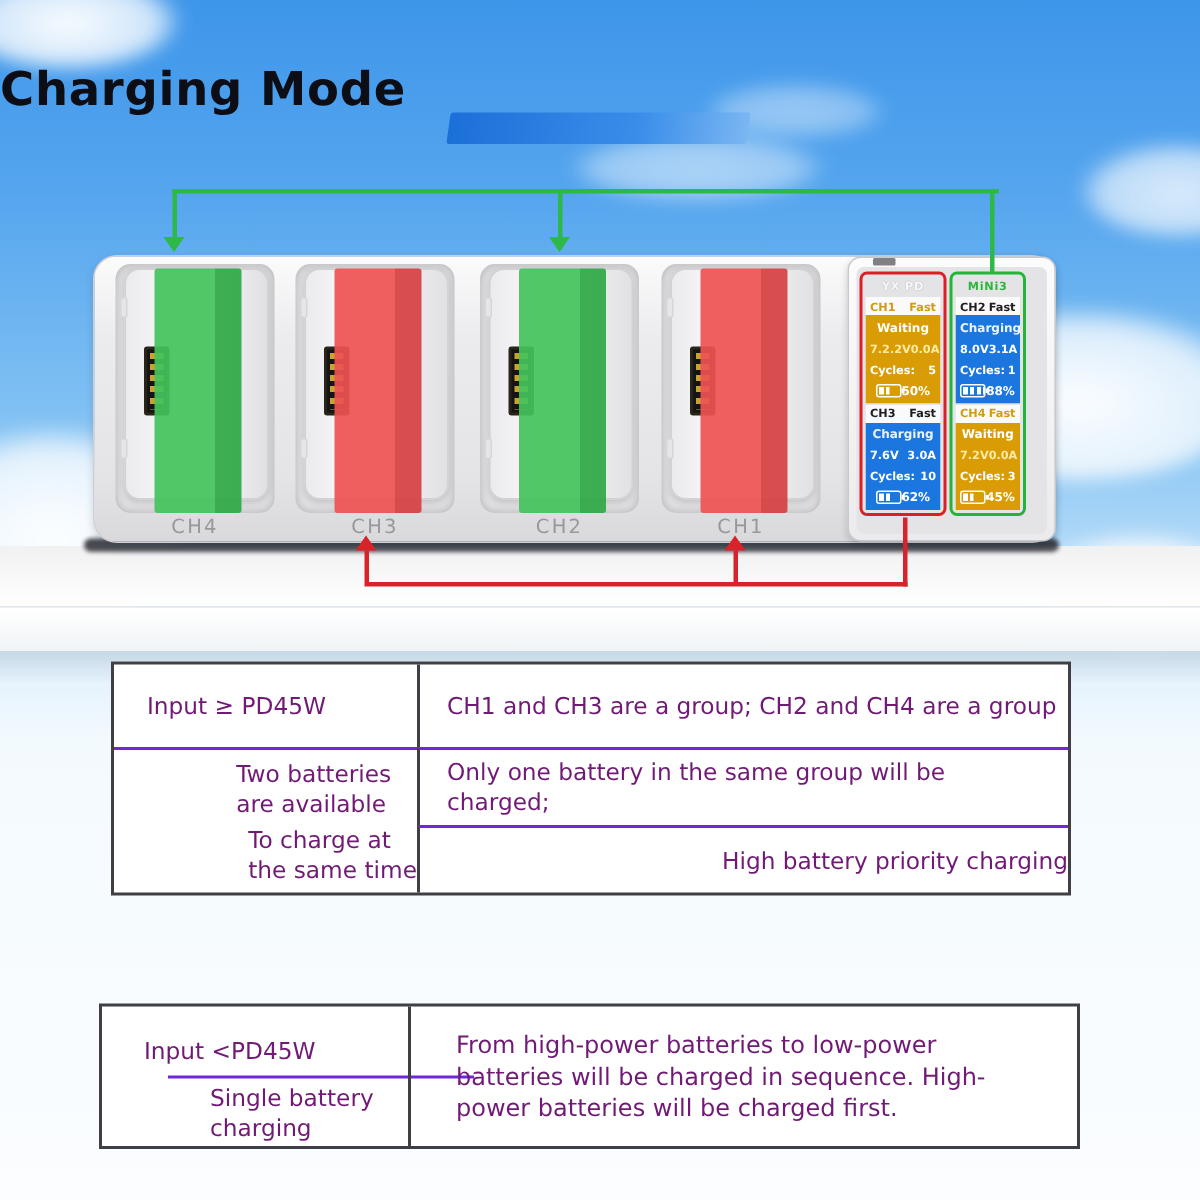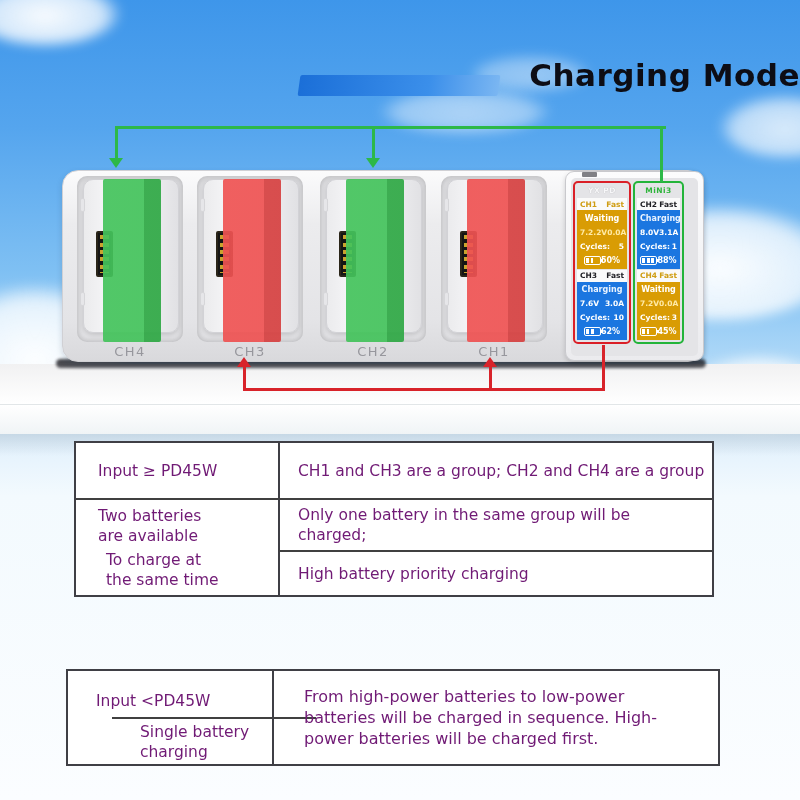--- a/index.html
+++ b/index.html
@@ -11,21 +11,21 @@
   
   .sky{inset:0;background:linear-gradient(180deg,#3e96ea 0%,#55a5ee 16%,#7fc0f3 34%,
         #b2daf8 46%,#dfeffc 54%,#f3fafe 62%,#fbfdff 100%);}
   .cloud{border-radius:50%;background:radial-gradient(ellipse at 50% 55%,
         rgba(255,255,255,.97) 0%,rgba(255,255,255,.75) 55%,rgba(255,255,255,0) 75%);
         filter:blur(6px);}
 
   
   .title-bar{left:299px;top:75px;width:200px;height:21px;transform:skewX(-8deg);
         background:linear-gradient(90deg,#1b6fd8,#3b8fea 65%,#7ab6f2);border-radius:2px;}
-  .title-text{left:0;right:0;top:57px;text-align:right;font-size:31px;font-weight:800;
+  .title-text{left:0;right:0;top:42px;text-align:left;font-size:31px;font-weight:800;
         color:#0d0d15;letter-spacing:.5px;}
 
   
   .g{background:#2db848;} .r{background:#d8232a;}
   .hline{height:3px;} .vline{width:3px;}
   .arr-down{width:0;height:0;border-left:7px solid transparent;border-right:7px solid transparent;
         border-top:10px solid #2db848;}
   .arr-up{width:0;height:0;border-left:7px solid transparent;border-right:7px solid transparent;
         border-bottom:10px solid #d8232a;}
 
@@ -83,21 +83,21 @@
   .waiting .p-vals{color:#ffeaa6;}
   .batt-row{display:flex;justify-content:center;align-items:center;font-size:8px;font-weight:bold;}
   .batt-icon{position:relative;width:17px;height:9px;border:1px solid #fff;border-radius:2px;}
   .batt-icon::after{content:"";position:absolute;right:-3px;top:2px;width:2px;height:3px;background:#fff;}
   .batt-fill{position:absolute;left:1px;top:1px;bottom:1px;
         background:repeating-linear-gradient(90deg,#fff 0 3px,rgba(255,255,255,0) 3px 4.5px);}
 
   
   .tbl{border:2px solid #3f3f45;background:#fff;color:#701a75;}
   .cell{position:absolute;display:flex;align-items:center;font-size:15.5px;line-height:20px;}
-  .bt{border-top:2px solid #404040;} .bl{border-left:2px solid #3f3f45;}
+  .bt{border-top:2px solid #6d28d9;justify-content:flex-end;} .bl{border-left:2px solid #3f3f45;}
   .tip{left:60px;top:602px;width:700px;font-size:15.5px;line-height:19px;font-weight:600;
         color:#1a6fdd;}
 </style>
 </head>
 <body>
 
 <div id="scene">
   <div class="abs sky"></div>
 
   <div class="abs cloud" style="left:-30px;top:-20px;width:150px;height:65px;"></div>

